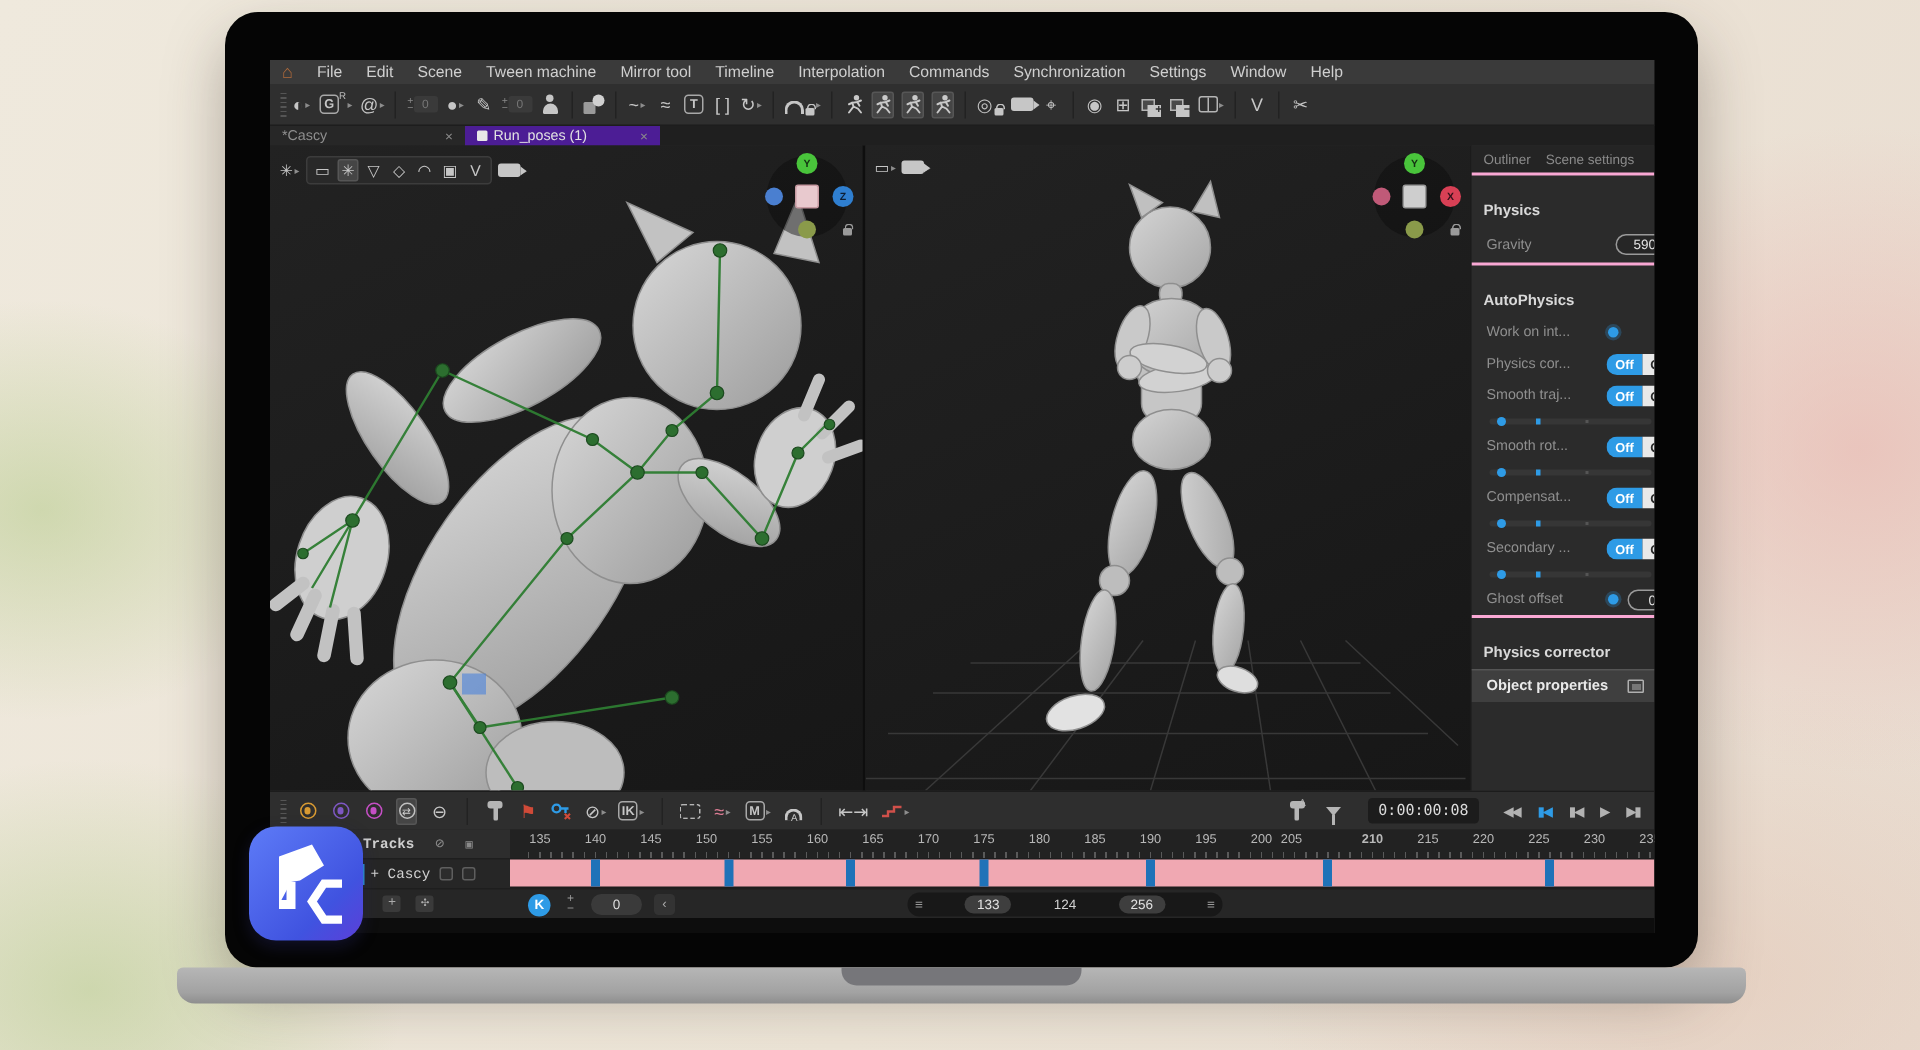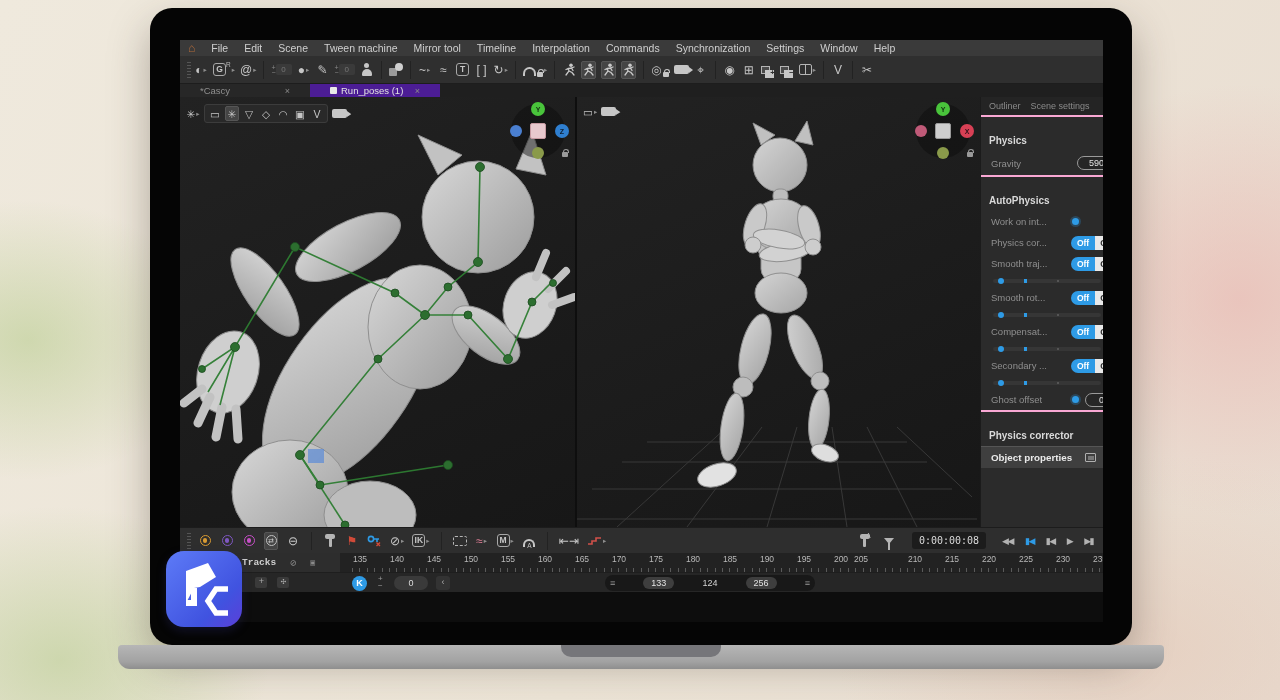--- a/index.html
+++ b/index.html
@@ -83,21 +83,21 @@
   .layersi .sign { position:absolute; left:8px; top:2px; z-index:2; font-size:8px; font-weight:bold;
     color:#2f2f2f; line-height:8px; }
   .hp { width:12px; height:8px; border:2px solid #c6c6c6; border-bottom:none;
     border-radius:7px 7px 0 0; position:relative; margin-top:5px; }
   .hp::after { content:"A"; position:absolute; left:2.5px; top:1px; font-size:6.5px; color:#c6c6c6; }
   .funneli { width:0; height:0; border-left:5px solid transparent; border-right:5px solid transparent;
     border-top:6px solid #b5b5b5; position:relative; margin-top:1px; }
   .funneli::after { content:""; position:absolute; left:-1.2px; top:-1px; width:2.4px; height:7px; background:#b5b5b5; }
   
   .tabbar { height:13px; background:#1f1f1f; display:flex; flex:0 0 auto; }
-  .tab { display:flex; align-items:center; gap:5px; padding:0 20px; font-size:9.5px; }
+  .tab { display:flex; align-items:center; gap:5px; padding:0 8px; font-size:9.5px; }
   .tab .x { color:#8a8a8a; font-size:9px; }
   .tab.inactive { width:130px; background:#272727; color:#8f8f8f; justify-content:space-between; }
   .tab.active { width:130px; background:#4c1d95; color:#e2e2e2; justify-content:space-between; }
   .tabsq { width:7px; height:7px; background:#e8e8e8; border-radius:1px; }
   
   .main { flex:0 0 auto; height:430px; display:flex; position:relative; }
   .vp { position:relative; overflow:hidden; background:linear-gradient(155deg,#222 0%, #1a1a1a 70%, #171717 100%); }
   .vpL { width:397px; border-right:2px solid #0e0e0e; }
   .vpR { width:403px; }
   .vp svg.scene { position:absolute; inset:0; }
@@ -682,26 +682,45 @@
             <span class="ruler-num" style="left: 194px;">160</span>
             <span class="ruler-num" style="left: 231px;">165</span>
             <span class="ruler-num" style="left: 268px;">170</span>
             <span class="ruler-num" style="left: 305px;">175</span>
             <span class="ruler-num" style="left: 342px;">180</span>
             <span class="ruler-num" style="left: 379px;">185</span>
             <span class="ruler-num" style="left: 416px;">190</span>
             <span class="ruler-num" style="left: 453px;">195</span>
             <span class="ruler-num" style="left: 490px;">200</span>
             <span class="ruler-num" style="left: 510px;">205</span>
-            <span class="ruler-num" style="left: 564px;">210</span>
+            <span class="ruler-num" style="left: 564px; font-weight: bold;">210</span>
             <span class="ruler-num" style="left: 601px;">215</span>
             <span class="ruler-num" style="left: 638px;">220</span>
             <span class="ruler-num" style="left: 675px;">225</span>
             <span class="ruler-num" style="left: 712px;">230</span>
             <span class="ruler-num" style="left: 749px;">235</span>
+          </div>
+      </div>
+      <div class="tlrow trackrow">
+        <div class="tl-left">
+          <span class="tbar"></span>
+          <span class="tname">+ Cascy</span>
+          <span class="cb"></span>
+          <span class="cb"></span>
+        </div>
+        <div class="tl-right" id="trackband">
+            <div class="band" style="background: rgb(240, 168, 178);">
+              <div class="kf" style="background: rgb(31, 114, 184); left: 54px;"></div>
+              <div class="kf" style="background: rgb(31, 114, 184); left: 142.8px;"></div>
+              <div class="kf" style="background: rgb(31, 114, 184); left: 224.2px;"></div>
+              <div class="kf" style="background: rgb(31, 114, 184); left: 313px;"></div>
+              <div class="kf" style="background: rgb(31, 114, 184); left: 424px;"></div>
+              <div class="kf" style="background: rgb(31, 114, 184); left: 542.4px;"></div>
+              <div class="kf" style="background: rgb(31, 114, 184); left: 690.4px;"></div>
+            </div>
           </div>
       </div>
       <div class="tlrow tlbot">
         <div class="tl-left">
           <span class="bico" style="margin-left:56px;">⌂</span>
           <span class="bbox">+</span>
           <span class="bbox" style="margin-left:10px;">✣</span>
         </div>
         <div class="tl-right">
           <span class="kcirc">K</span>

